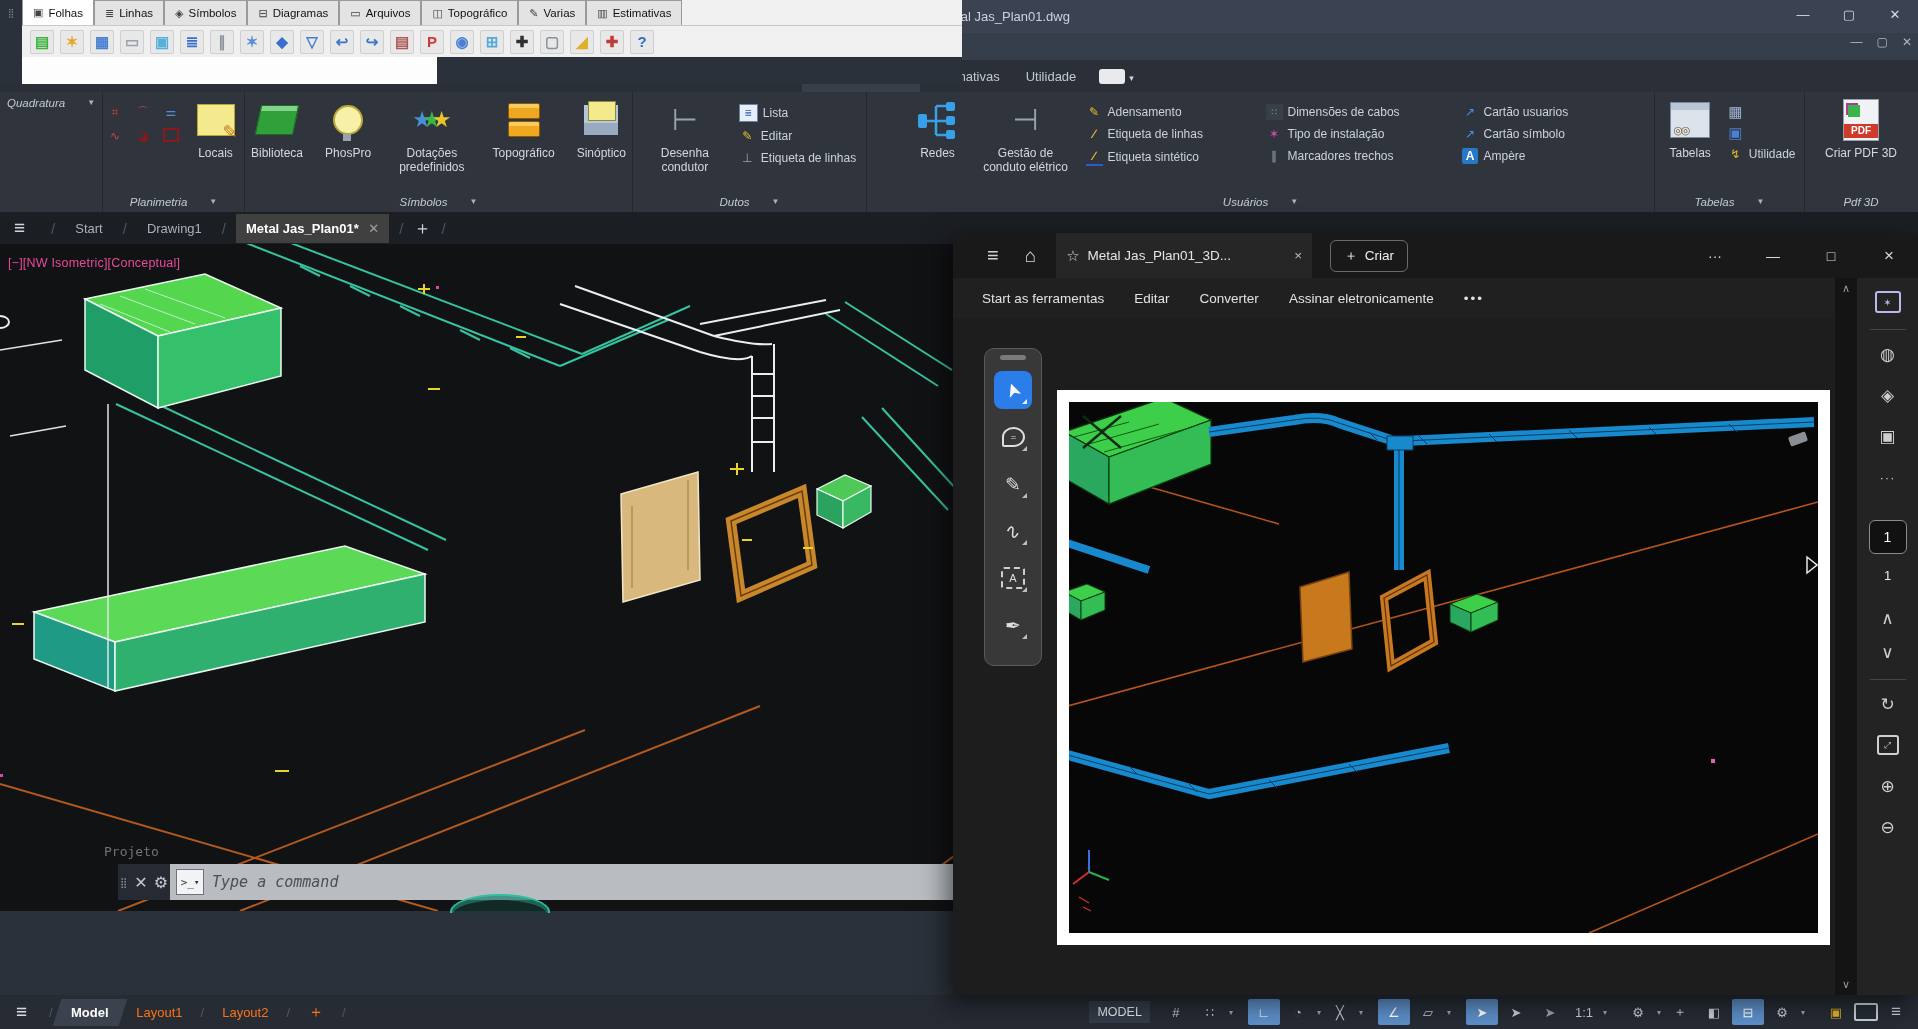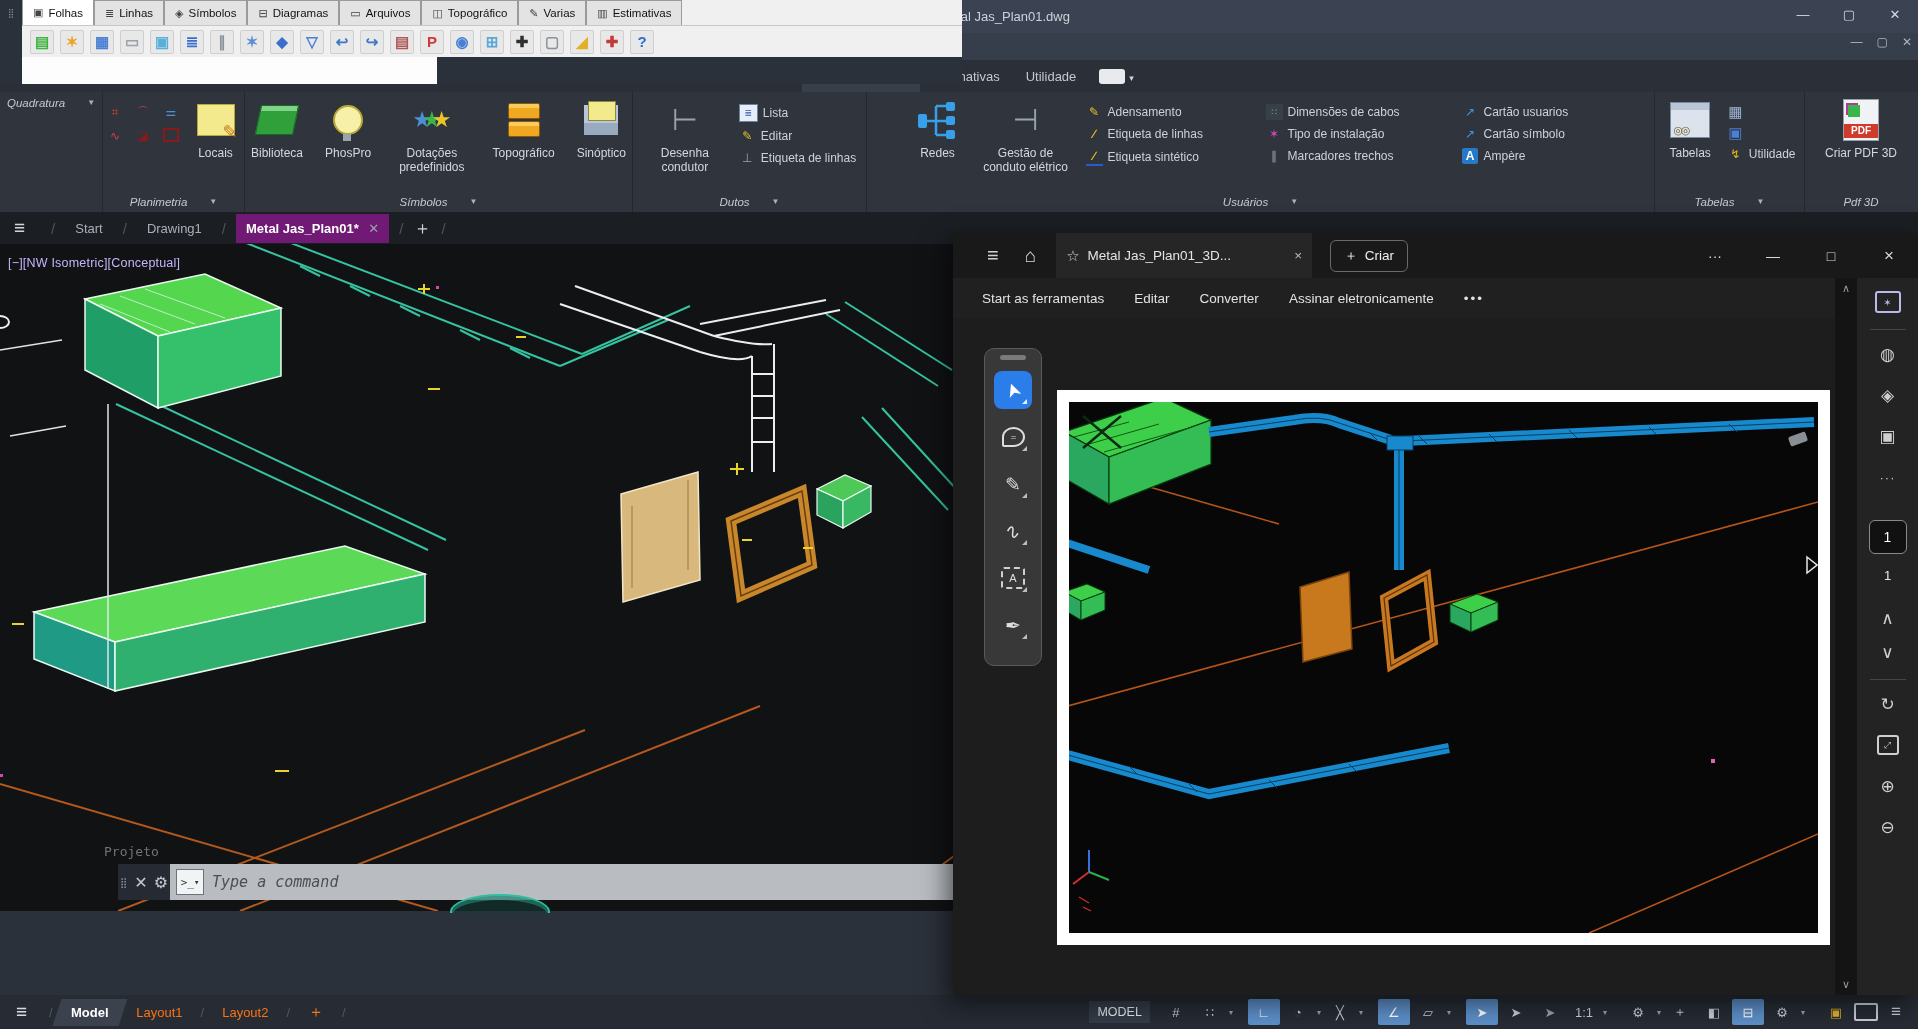--- a/index.html
+++ b/index.html
@@ -53,26 +53,26 @@
   .tbl-ic{width:38px;height:34px;background:#dde3ec;border:1px solid #7a8aa0;box-shadow:inset 0 7px 0 #b9c4d4;position:relative;}
   .tbl-ic:after{content:"◎◎";position:absolute;left:2px;bottom:0;color:#6a5a20;font-size:11px;letter-spacing:-2px;}
   .pdf-ic{width:34px;height:40px;background:#f0f2f5;border:1px solid #98a0ac;position:relative;}
   .pdf-ic:before{content:"PDF";position:absolute;left:0;right:0;bottom:2px;background:#d03a2a;color:#fff;font-size:10px;font-weight:bold;text-align:center;}
   .pdf-ic:after{content:"";position:absolute;left:4px;top:5px;width:12px;height:12px;background:#3ab54a;box-shadow:-2px -2px 0 #b03a9a;}
   
   #doctabs{left:0;top:212px;width:1918px;height:32px;background:#1b1e23;display:flex;align-items:center;color:#a9b0ba;font-size:13px;}
   #doctabs .burger{color:#cfd4db;font-size:19px;margin:0 16px 0 14px;}
   #doctabs .slash{color:#4d545f;margin:0 10px;font-size:15px;}
   #doctabs .dtab{padding:7px 10px;}
-  #doctabs .dtab.active{background:#701a75;color:#fff;font-weight:bold;}
+  #doctabs .dtab.active{background:#404040;color:#fff;font-weight:bold;}
   #doctabs .x{color:#9aa2ac;margin-left:6px;font-weight:normal;}
   #doctabs .plus{color:#d0d5dc;font-size:18px;}
   
   #viewport{left:0;top:244px;width:1918px;height:667px;background:#111214;overflow:hidden;}
-  #vplabel{left:8px;top:12px;color:#c4b5fd;font-size:12.5px;letter-spacing:.2px;}
+  #vplabel{left:8px;top:12px;color:#ec4899;font-size:12.5px;letter-spacing:.2px;}
   #cmdhist{left:104px;top:600px;color:#6f747b;font-size:13px;font-family:"DejaVu Sans Mono",monospace;}
   
   #cmdbar{left:118px;top:864px;width:844px;height:36px;display:flex;align-items:stretch;z-index:5;}
   #cmdgrip{width:52px;background:#262b33;display:flex;align-items:center;gap:6px;color:#aab1bc;justify-content:center;}
   #cmdgrip .dots{font-size:10px;letter-spacing:1px;color:#8a929e;}
   #cmdinput{flex:1;background:#b9bdc2;display:flex;align-items:center;padding-left:6px;gap:8px;}
   #cmdico{width:26px;height:24px;background:#f2f3f5;border:1px solid #6a727e;display:flex;align-items:center;justify-content:center;font-size:11px;color:#333;font-family:"DejaVu Sans Mono",monospace;}
   #cmdtext{color:#4c4f54;font-size:15px;font-style:italic;font-family:"DejaVu Sans Mono",monospace;}
   
   #bottombar{left:0;top:911px;width:962px;height:84px;background:#2b313a;z-index:4;}

